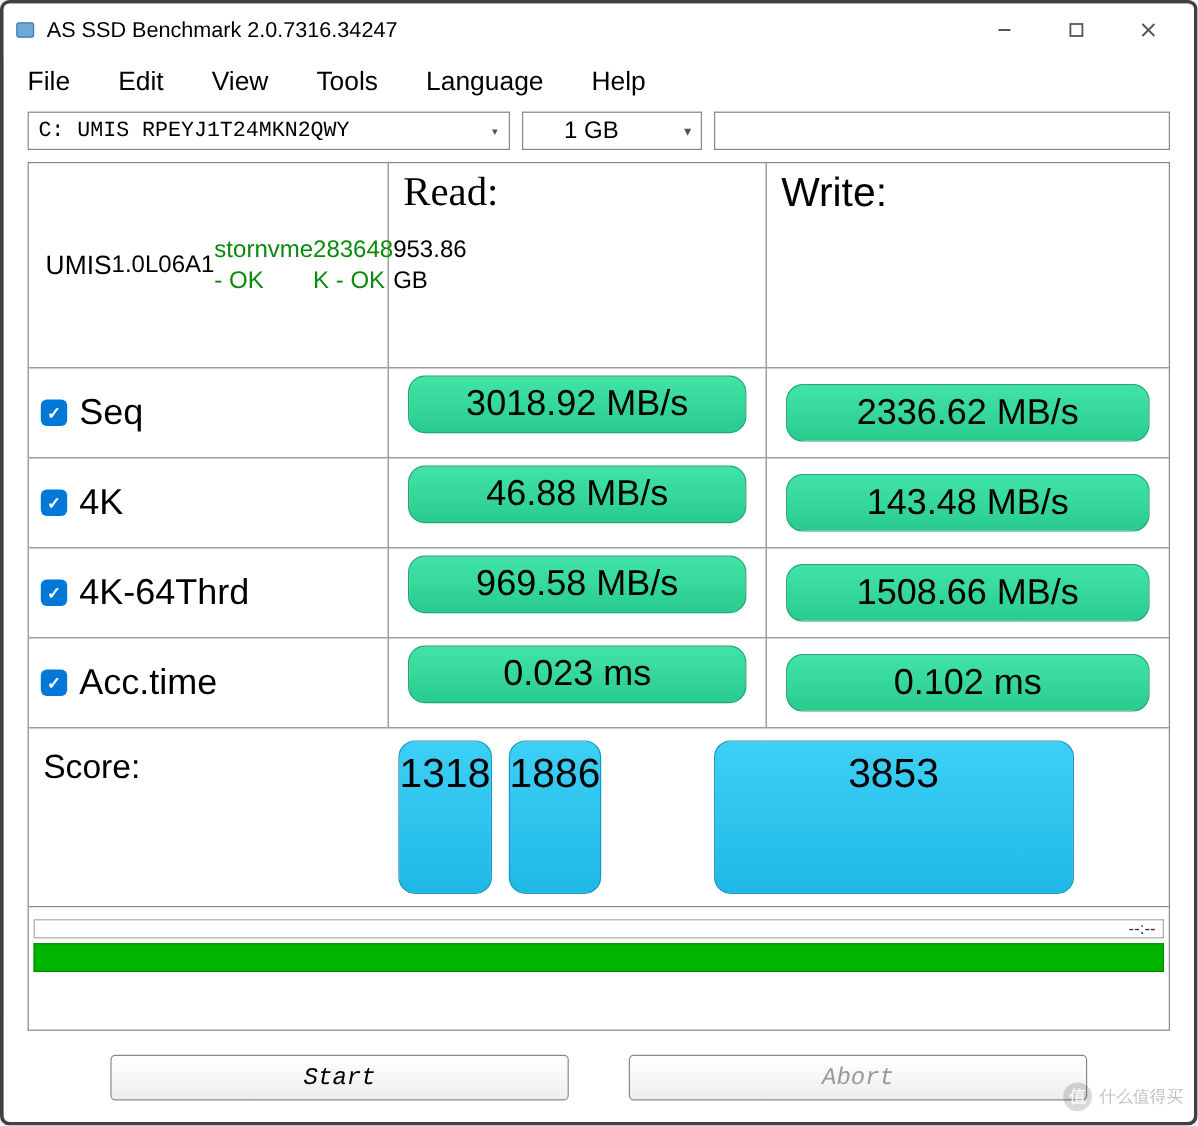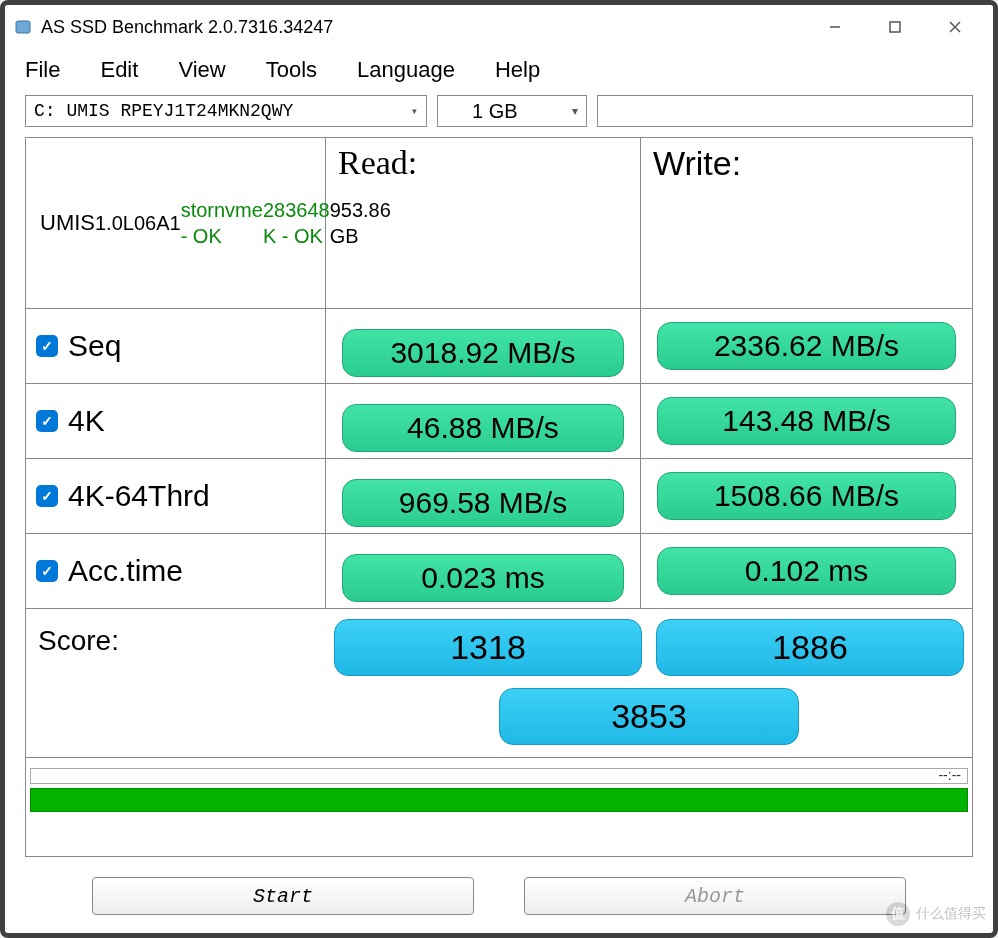--- a/index.html
+++ b/index.html
@@ -8,21 +8,21 @@
     font-family: "Segoe UI", Tahoma, sans-serif;
     background: #f0f0f0;
     width: 998px;
     height: 938px;
     overflow: hidden;
   }
   .window {
     width: 998px;
     height: 938px;
     background: #fff;
-    border: 5px solid #404040;
+    border: 3px solid #404040;
     border-radius: 8px;
     box-sizing: border-box;
     display: flex;
     flex-direction: column;
     overflow: hidden;
   }
   .titlebar {
     height: 44px;
     background: #fff;
     display: flex;
@@ -107,21 +107,21 @@
   .grid-row {
     display: flex;
     border-bottom: 1px solid #888;
   }
   .grid-row:last-child { border-bottom: none; }
   .cell {
     box-sizing: border-box;
     padding: 6px 10px;
   }
   .col-label { width: 300px; border-right: 1px solid #888; display:flex; align-items:center; }
-  .col-read  { width: 315px; border-right: 1px solid #888; display:flex; align-items:flex-end; justify-content:center; }
+  .col-read  { width: 315px; border-right: 1px solid #888; display:flex; align-items:flex-start; justify-content:center; }
   .col-write { flex: 1; display:flex; align-items:center; justify-content:center; }
   .info-block {
     font-size: 22px;
     line-height: 1.3;
     padding: 10px 14px;
   }
   .info-block .name { color:#000; }
   .info-block .sub  { color:#000; font-size:20px;}
   .info-block .ok   { color: #0a8a0a; font-size:20px;}
   .header-big {
@@ -175,24 +175,23 @@
   }
   .score-label {
     font-size: 28px;
     padding: 16px 12px;
     width: 300px;
     box-sizing:border-box;
   }
   .score-grid {
     flex:1;
     display:flex;
-    flex-direction:column;
     justify-content:flex-start;
     padding: 10px 8px;
-    gap:12px;
+    gap:22px;
   }
   .score-top {
     display:flex;
     gap:14px;
   }
   .score-top .pill-blue { flex:1; }
   .score-total { width: 300px; margin: 0 auto; }
   .progress-area {
     padding: 6px 4px;
   }

